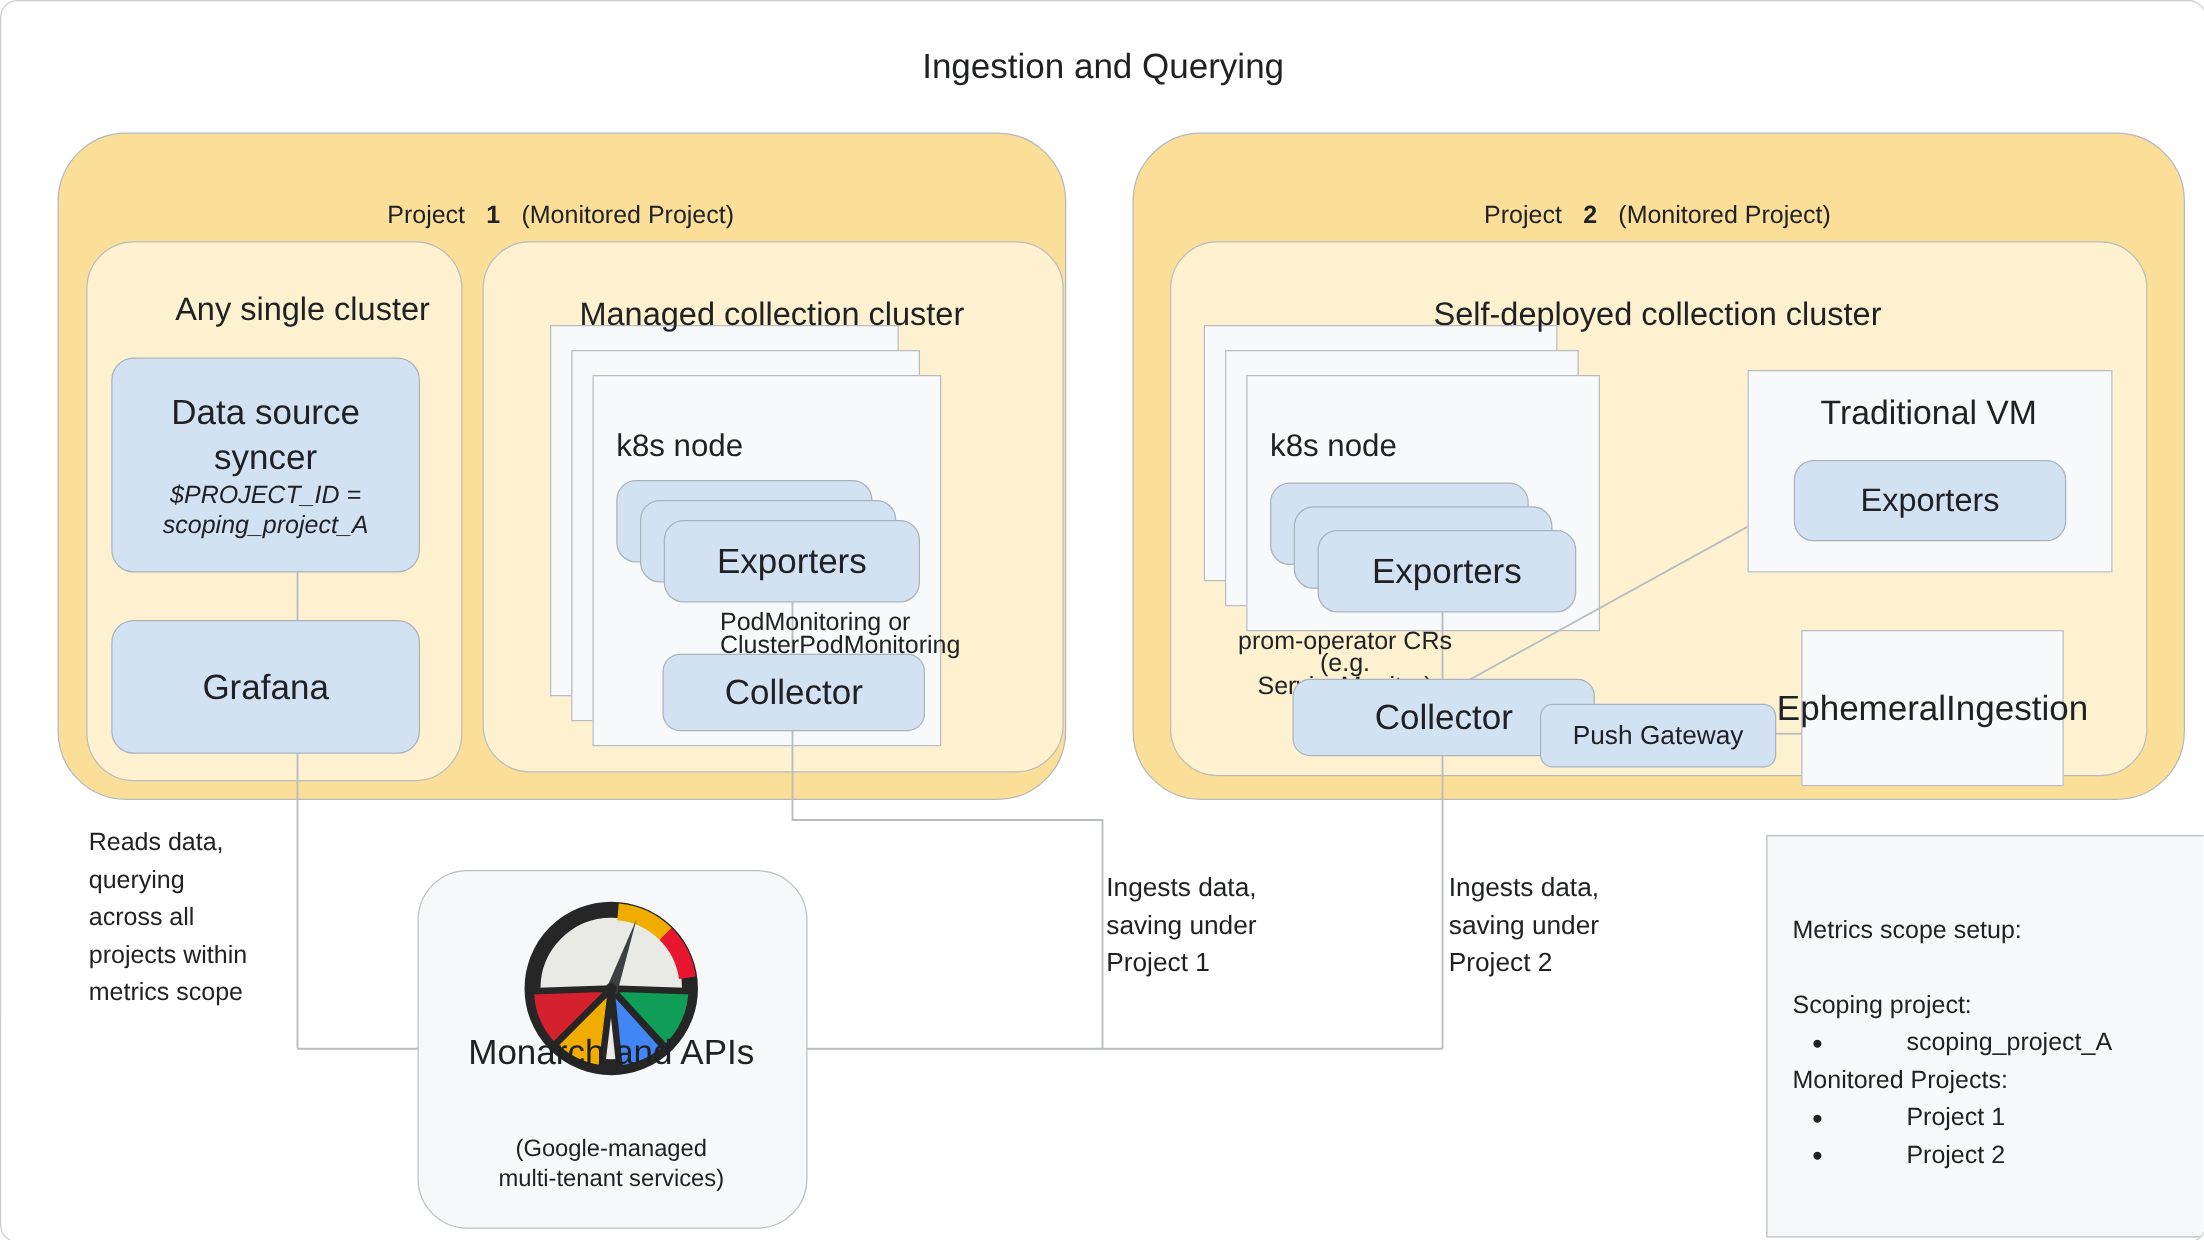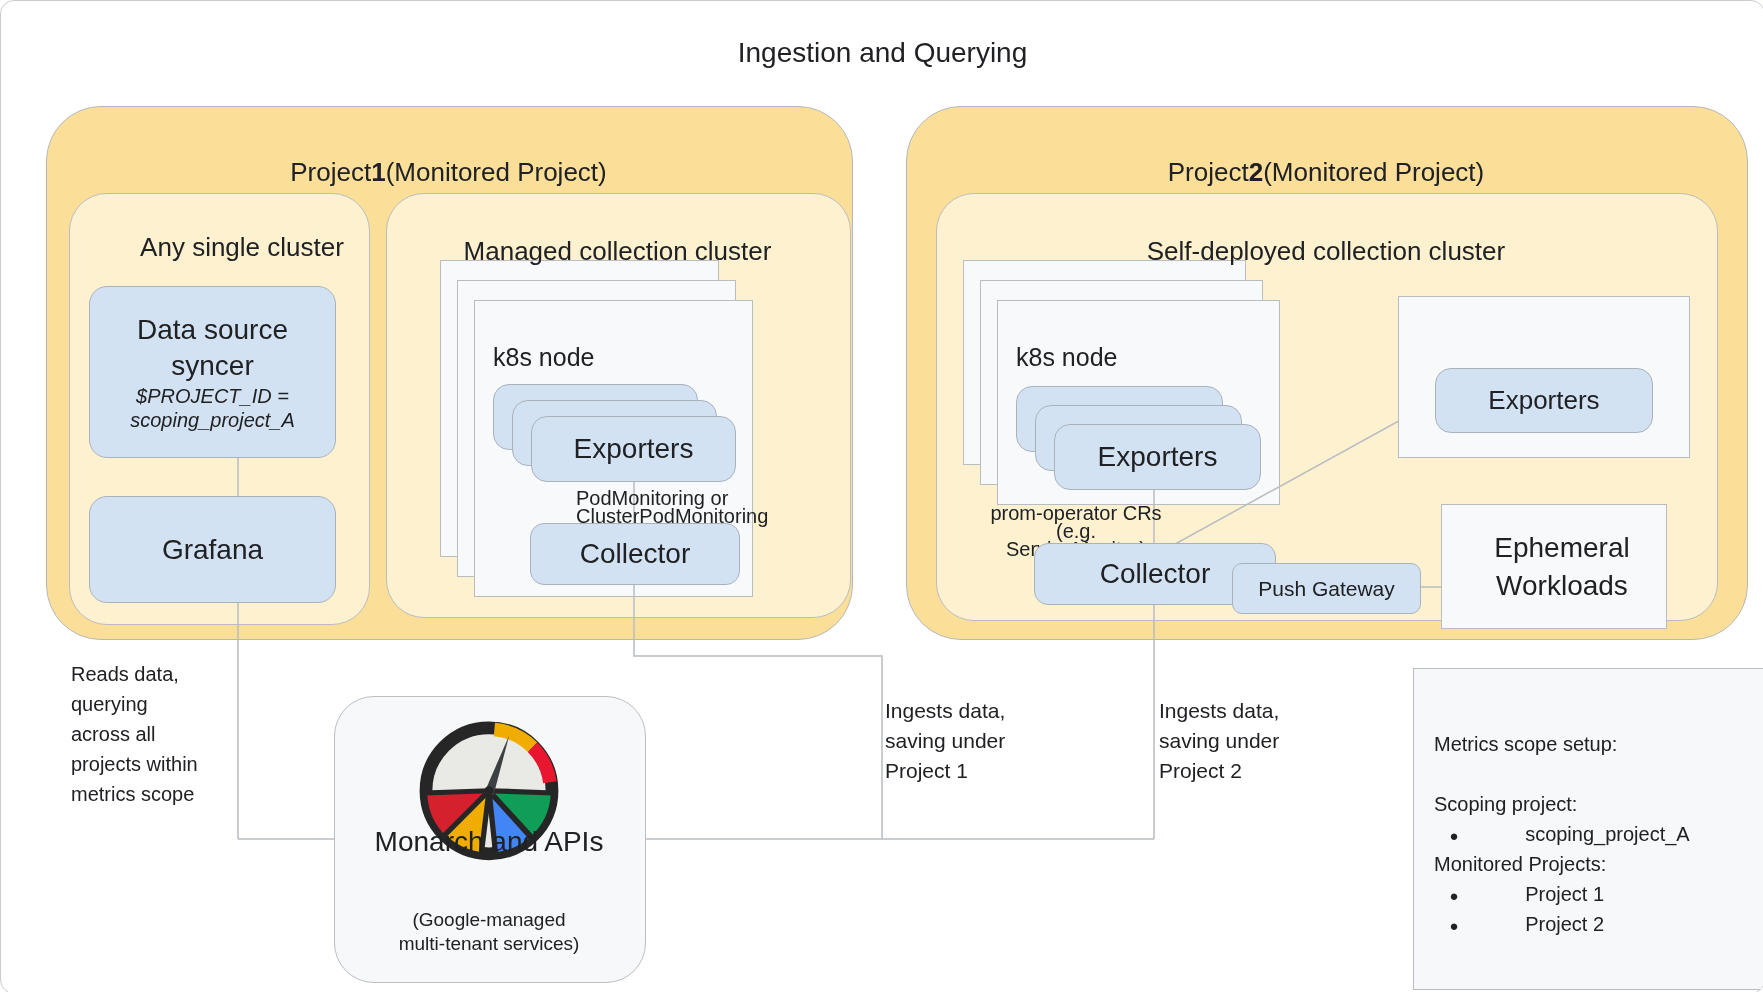--- a/index.html
+++ b/index.html
@@ -14,21 +14,21 @@
     background:#fbdf98; border:1px solid #b4b8bd; border-radius:55px; z-index:1;
   }
   .cluster{
     background:#fdf1d0; border:1px solid #b9bdc2; border-radius:38px; z-index:2;
   }
   .sheet{ background:#f8f9fb; border:1px solid #b9bdc2; z-index:4; }
   .bluebox{
     background:#d3e2f2; border:1px solid #aab3bd; border-radius:18px; z-index:10;
   }
   .whitebox{ background:#f8f9fb; border:1px solid #b9bdc2; z-index:10; }
-  .proj-header{ font-size:26px; z-index:6; }
+  .proj-header{ font-size:20px; z-index:6;gap:17px; }
   .cluster-title{ font-size:26px; z-index:6; }
   .lbl-big{ font-size:28px; }
   .lbl-med{ font-size:25px;text-align:right; }
   .lbl-small{ font-size:20px; line-height:18px; }
   .annot{ font-size:21px; line-height:30px; z-index:10; }
   .italic{ font-style:italic; }
   .bold{ font-weight:700; }
   svg.lines{ position:absolute; left:0; top:0; z-index:5; }
   .metrics{
     background:#f7f8f9; border:1px solid #b9bdc2; z-index:10;
@@ -118,25 +118,26 @@
 
   <div class="abs lbl-small" style="left:985px;top:503px;width:180px;text-align:center;z-index:10;">
     <div>prom-operator CRs</div>
     <div>(e.g. ServiceMonitor)</div>
   </div>
 
   <div class="abs bluebox center lbl-big" style="left:1033px;top:542px;width:240px;height:60px;border-radius:14px;">Collector</div>
   <div class="abs bluebox center" style="left:1231px;top:562px;width:187px;height:49px;border-radius:10px;font-size:21px;z-index:11;">Push Gateway</div>
 
   <div class="abs whitebox" style="left:1397px;top:295px;width:290px;height:160px;"></div>
+  <div class="abs center" style="left:1397px;top:312px;width:290px;height:34px;font-size:27px;z-index:10;">Traditional VM</div>
   <div class="abs bluebox center" style="left:1434px;top:367px;width:216px;height:63px;border-radius:16px;font-size:26px;">Exporters</div>
 
-  <div class="abs whitebox" style="left:1440px;top:503px;width:208px;height:123px;display:flex;flex-direction:column;align-items:center;justify-content:center;font-size:28px;line-height:38px;padding-left:16px;">
+  <div class="abs whitebox" style="left:1440px;top:503px;width:208px;height:123px;display:flex;align-items:center;justify-content:center;font-size:28px;line-height:38px;">
     <div>Ephemeral</div>
-    <div>Workloads</div>
+    <div>Ingestion</div>
   </div>
 
   <div class="abs monarch" style="left:333px;top:695px;width:310px;height:285px;"></div>
   <svg class="abs" style="left:413px;top:710px;z-index:11;" width="150" height="152" viewBox="0 0 100 101">
     <circle cx="50" cy="53" r="42" fill="#e9e9e5" stroke="#262626" stroke-width="8.5"></circle>
     <path d="M 53.6 12.2 A 41 41 0 0 1 79 24" stroke="#f0ad00" stroke-width="9" fill="none"></path>
     <path d="M 79 24 A 41 41 0 0 1 90.6 47.3" stroke="#e8172f" stroke-width="9" fill="none"></path>
     <path d="M50,53 L7.1,54.5 A43,43 0 0 0 20.3,84.6 Z" fill="#d5212e" stroke="#262626" stroke-width="3.5" stroke-linejoin="round"></path>
     <path d="M50,53 L19.6,83.4 A43,43 0 0 0 44.8,95.7 Z" fill="#f0ad00" stroke="#262626" stroke-width="3.5" stroke-linejoin="round"></path>
     <path d="M50,53 L54.5,95.8 A43,43 0 0 0 78.8,85 Z" fill="#4285f4" stroke="#262626" stroke-width="3.5" stroke-linejoin="round"></path>

